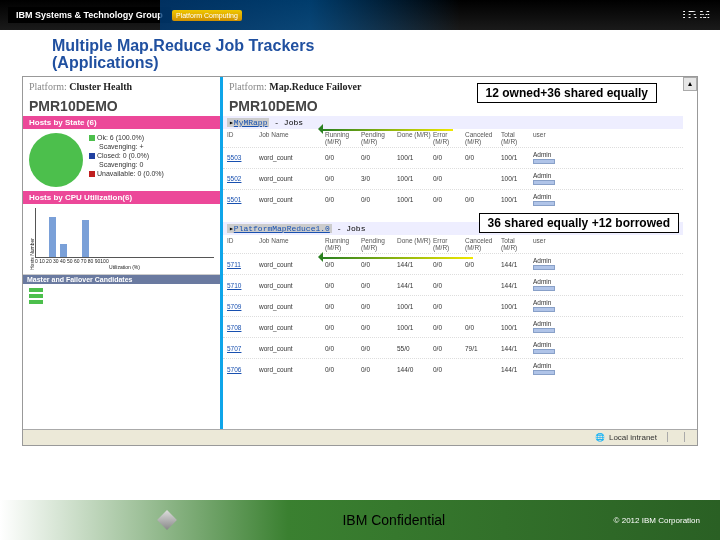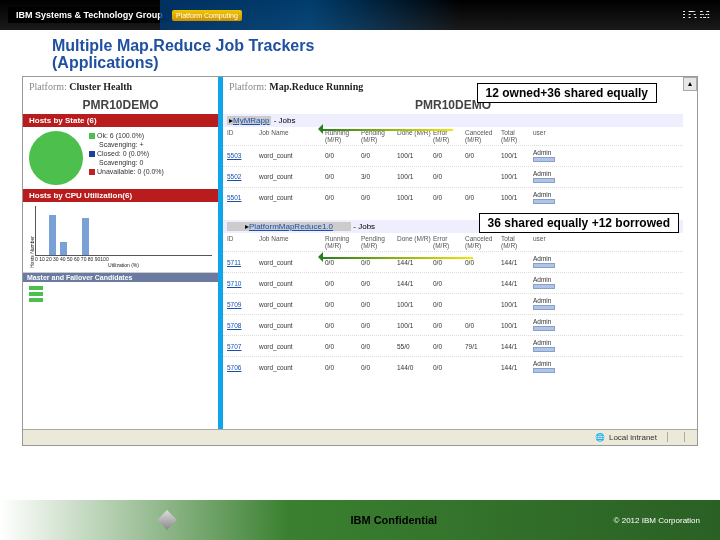--- a/index.html
+++ b/index.html
@@ -6,53 +6,53 @@
   body { width: 720px; height: 540px; font-family: Arial, sans-serif; overflow: hidden; background: #fff; position: relative; }
   .header { height: 30px; background: linear-gradient(to bottom, #000, #1a1a1a); display: flex; align-items: center; justify-content: space-between; padding: 0 8px; position: relative; }
   .header-left { color: #fff; font-size: 9px; font-weight: bold; background: #000; padding: 3px 8px; }
   .header-mid { position: absolute; left: 160px; top: 0; height: 30px; width: 300px; background: linear-gradient(to right, rgba(0,60,120,0.8), rgba(0,100,180,0.6), transparent); display: flex; align-items: center; }
   .platform-logo { font-size: 7px; color: #fff; background: linear-gradient(to bottom,#f0c800,#d09000); padding: 2px 4px; margin-left: 12px; border-radius: 2px; }
   .ibm-text { color: #fff; font-size: 13px; font-weight: bold; letter-spacing: 2px; background: repeating-linear-gradient(to bottom, #fff 0 1.5px, transparent 1.5px 3px); -webkit-background-clip: text; -webkit-text-fill-color: transparent; }
   .title { font-size: 16px; font-weight: bold; color: #2050a0; padding: 8px 0 4px 52px; line-height: 1.05; }
   .screenshot { margin: 0 22px; border: 1px solid #999; height: 370px; position: relative; overflow: hidden; background: #fff; }
   .scroll-up { position: absolute; top: 0; right: 0; width: 14px; height: 14px; background: #e6e6e6; border: 1px solid #aaa; font-size: 8px; text-align: center; line-height: 12px; }
   .panels { display: flex; height: 100%; }
-  .left-panel { width: 200px; border-right: 5px solid #0ea5e9; overflow: hidden; }
+  .left-panel { width: 200px; border-right: 3px solid #0ea5e9; overflow: hidden; }
   .right-panel { flex: 1; overflow: hidden; padding-right: 14px; }
   .panel-title { font: bold 10px Georgia, serif; padding: 4px 6px; }
   .panel-title .light { color: #888; font-weight: normal; }
   .panel-title .dark { color: #222; }
-  .subcap { font-size: 12px; color: #444; padding: 2px 6px; font-weight: bold; text-align: center; }
-  .bluebar { background: #b91c1c; color: #fff; font-size: 8px; padding: 2px 6px; font-weight: bold; }
+  .subcap { font-size: 14px; color: #444; padding: 2px 6px; font-weight: bold; }
+  .bluebar { background: #ec4899; color: #fff; font-size: 8px; padding: 2px 6px; font-weight: bold; }
   .state-body { padding: 4px 6px; font-size: 7px; color: #333; display: flex; gap: 6px; }
   .circle { width: 54px; height: 54px; border-radius: 50%; background: #4cbf4c; flex-shrink: 0; }
   .legend { line-height: 1.3; }
   .legend .sq { display: inline-block; width: 6px; height: 6px; margin-right: 2px; vertical-align: middle; }
   .cpu-chart { padding: 4px 6px; font-size: 6px; color: #222; }
   .cpu-row { display: flex; align-items: flex-end; height: 50px; gap: 4px; border-left: 1px solid #555; border-bottom: 1px solid #555; padding-left: 2px; }
   .cpu-bar { width: 7px; background: #7aa0d8; }
   .master { padding: 4px 6px; border-top: 1px solid #ccc; font-size: 8px; color: #333; }
   .master .bars { display: flex; flex-direction: column; gap: 2px; margin-top: 2px; }
   .master .bars div { height: 4px; background: #4cbf4c; width: 14px; }
-  .section-label { background: #eef; padding: 2px 4px; font-size: 8px; }
+  .section-label { background: #eef; padding: 2px 4px; font-size: 8px; font-family: Liberation Mono, monospace; }
   .app-label { color: #1850b0; text-decoration: underline; }
   .jobs-head { display: grid; grid-template-columns: 30px 64px 34px 34px 34px 30px 34px 30px 34px; font-size: 6.5px; color: #555; padding: 2px 4px; gap: 2px; }
   .jobs-head div { line-height: 1.1; }
   .job-row { display: grid; grid-template-columns: 30px 64px 34px 34px 34px 30px 34px 30px 34px; font-size: 6.5px; color: #333; padding: 3px 4px; gap: 2px; align-items: center; border-top: 1px dotted #ddd; }
   .job-row a { color: #1850b0; text-decoration: underline; }
   .micro { display: inline-block; width: 22px; height: 5px; background: #b0c4e8; border: 1px solid #88a0c8; }
   .callout { position: absolute; background: #fff; border: 1px solid #000; font-size: 12px; font-weight: bold; padding: 2px 8px; color: #000; z-index: 10; }
   .arrow { position: absolute; height: 0; z-index: 9; }
   .arrow::before { content: ''; position: absolute; left: -10px; top: -5px; border: 5px solid transparent; border-right-color: #2a8020; }
   .arrow-line { position: absolute; height: 2px; background: linear-gradient(to right, #2a8020, #f0e800); }
   .status-bar { position: absolute; bottom: 0; left: 0; right: 0; height: 16px; background: #ece9d8; border-top: 1px solid #aaa; display: flex; justify-content: flex-end; align-items: center; padding: 0 6px; gap: 4px; font-size: 8px; color: #333; }
   .status-bar .sep { width: 1px; height: 10px; background: #aaa; margin: 0 6px; }
   .footer { position: absolute; bottom: 0; left: 0; right: 0; height: 40px; background: linear-gradient(to right, #fff 0%, #3a8030 40%, #2a6024 100%); display: flex; align-items: center; }
   .footer-diamond { width: 14px; height: 14px; margin-left: 160px; transform: rotate(45deg); background: linear-gradient(135deg,#ddd,#888); }
-  .footer-ibm { color: #000; font-size: 11px; margin: 12px auto; font-weight: 700; }
+  .footer-ibm { color: #000; font-size: 14px; margin: 12px auto; font-weight: 400; }
   .footer-copy { color: #fff; font-size: 8px; margin-right: 20px; }
 </style>
 </head>
 <body>
 
 <div class="header">
   <div class="header-left">IBM Systems &amp; Technology Group</div>
   <div class="header-mid">
     <div class="platform-logo">Platform Computing</div>
   </div>
@@ -108,21 +108,21 @@
             <div></div>
             <div></div>
             <div></div>
           </div>
       </div>
     </div>
 
     <div class="right-panel">
       <div class="panel-title">
         <span class="light">Platform:</span>
-        <span class="dark">Map.Reduce Running</span>
+        <span class="dark">Map.Reduce Failover</span>
       </div>
       <div class="subcap">PMR10DEMO</div>
 
       <div class="section-label">
         <span style="background:#ccc;padding:0 2px">▸<span class="app-label">MyMRapp</span></span>
         <span>- Jobs</span>
       </div>
       <div class="jobs-head">
         <div>ID</div>
           <div>Job Name</div>
@@ -166,21 +166,21 @@
             <div>0/0</div>
             <div>0/0</div>
             <div>100/1</div>
             <div>Admin <span class="micro"></span></div>
           </div>
         </div>
 
       <div style="height:12px"></div>
 
       <div class="section-label">
-        <span style="background:#ccc;padding:0 18px">▸<span class="app-label">PlatformMapReduce1.0</span></span>
+        <span style="background:#ccc;padding:0 2px">▸<span class="app-label">PlatformMapReduce1.0</span></span>
         <span>- Jobs</span>
       </div>
       <div class="jobs-head">
         <div>ID</div>
           <div>Job Name</div>
           <div>Running (M/R)</div>
           <div>Pending (M/R)</div>
           <div>Done (M/R)</div>
           <div>Error (M/R)</div>
           <div>Canceled (M/R)</div>

